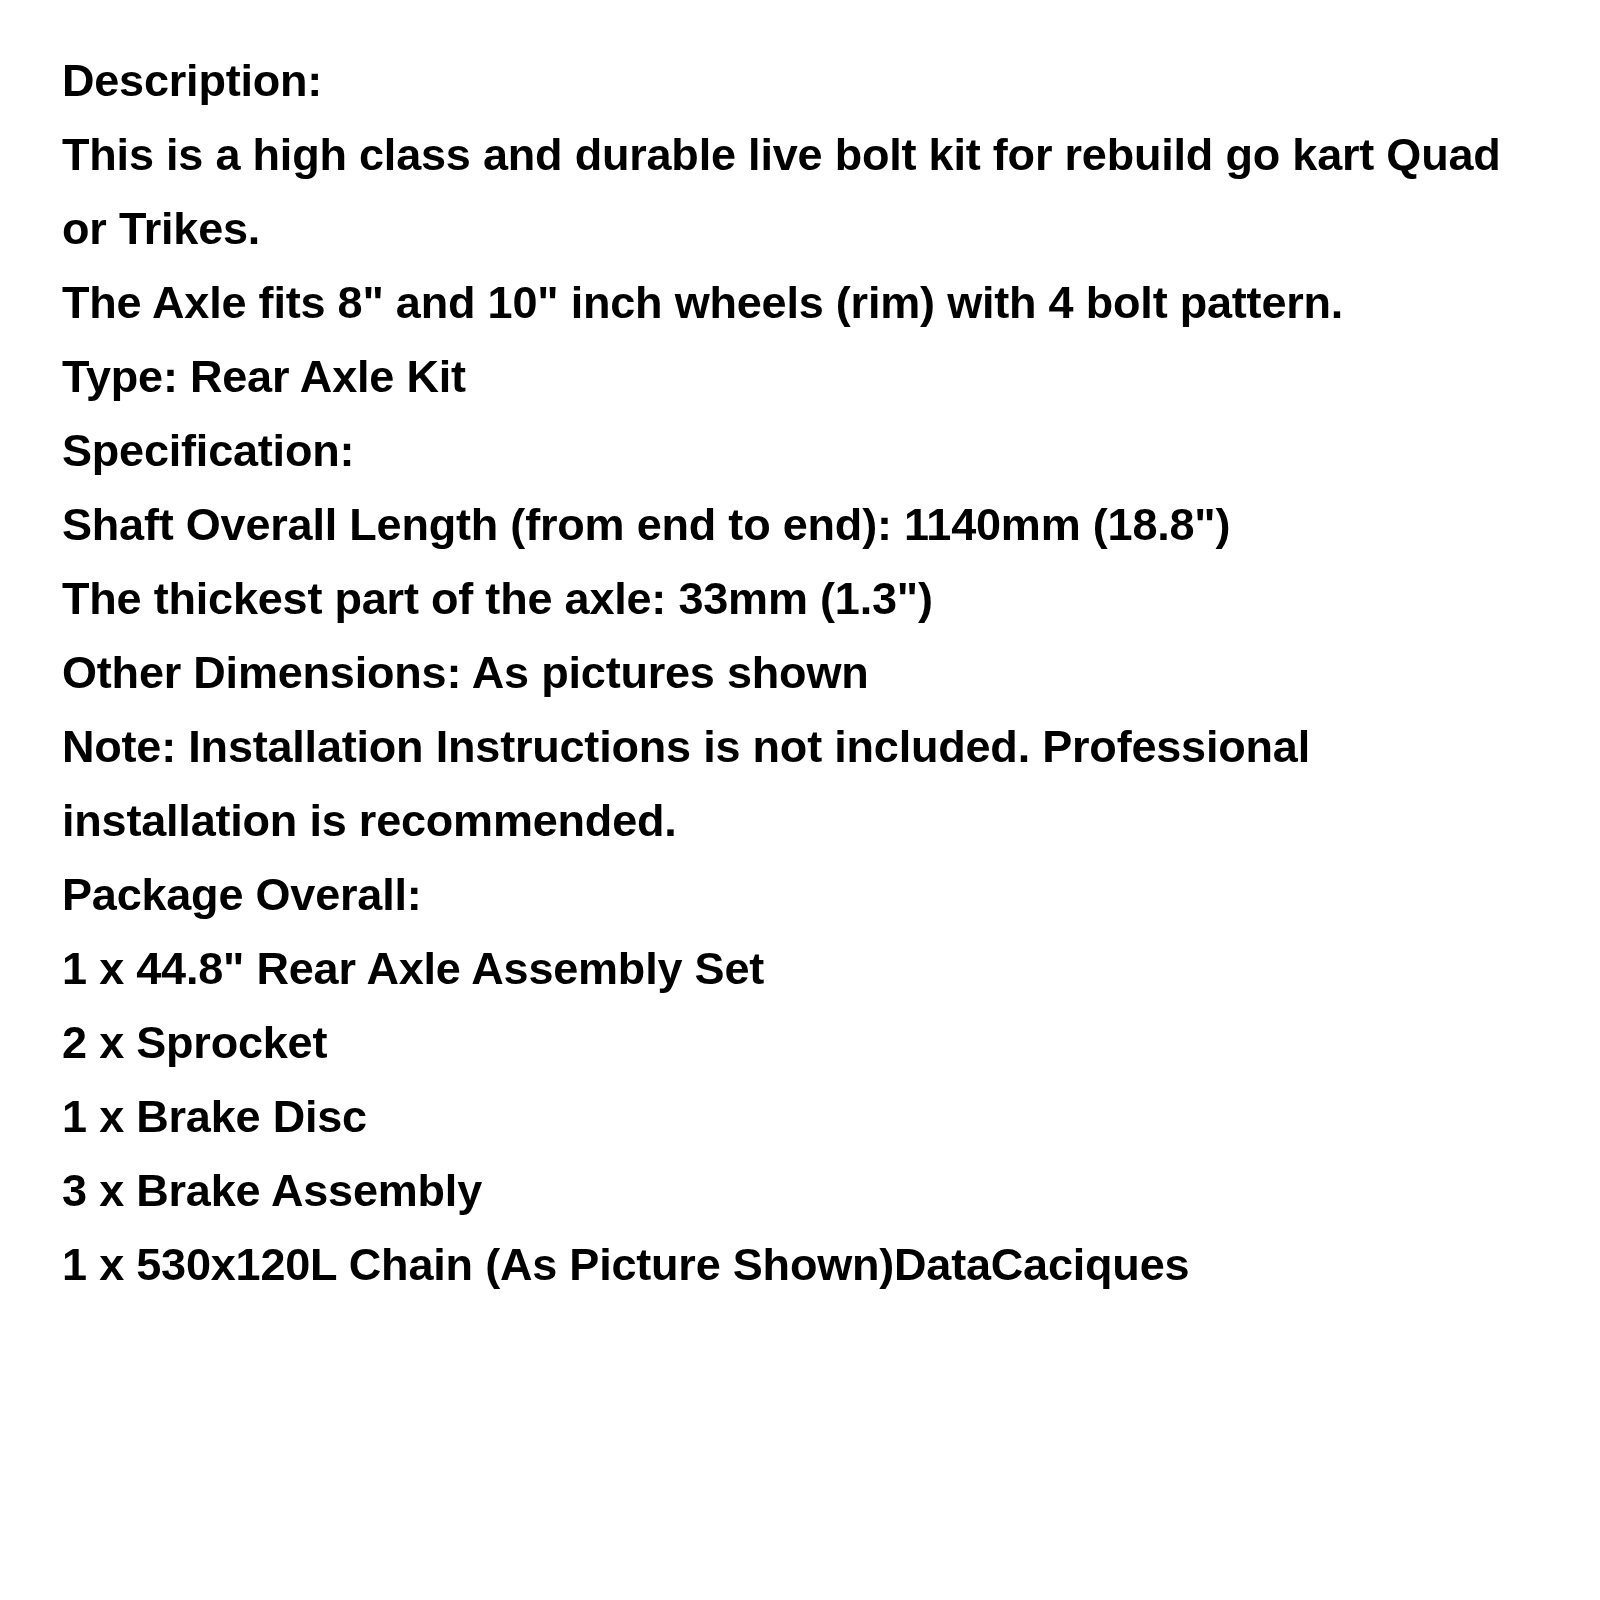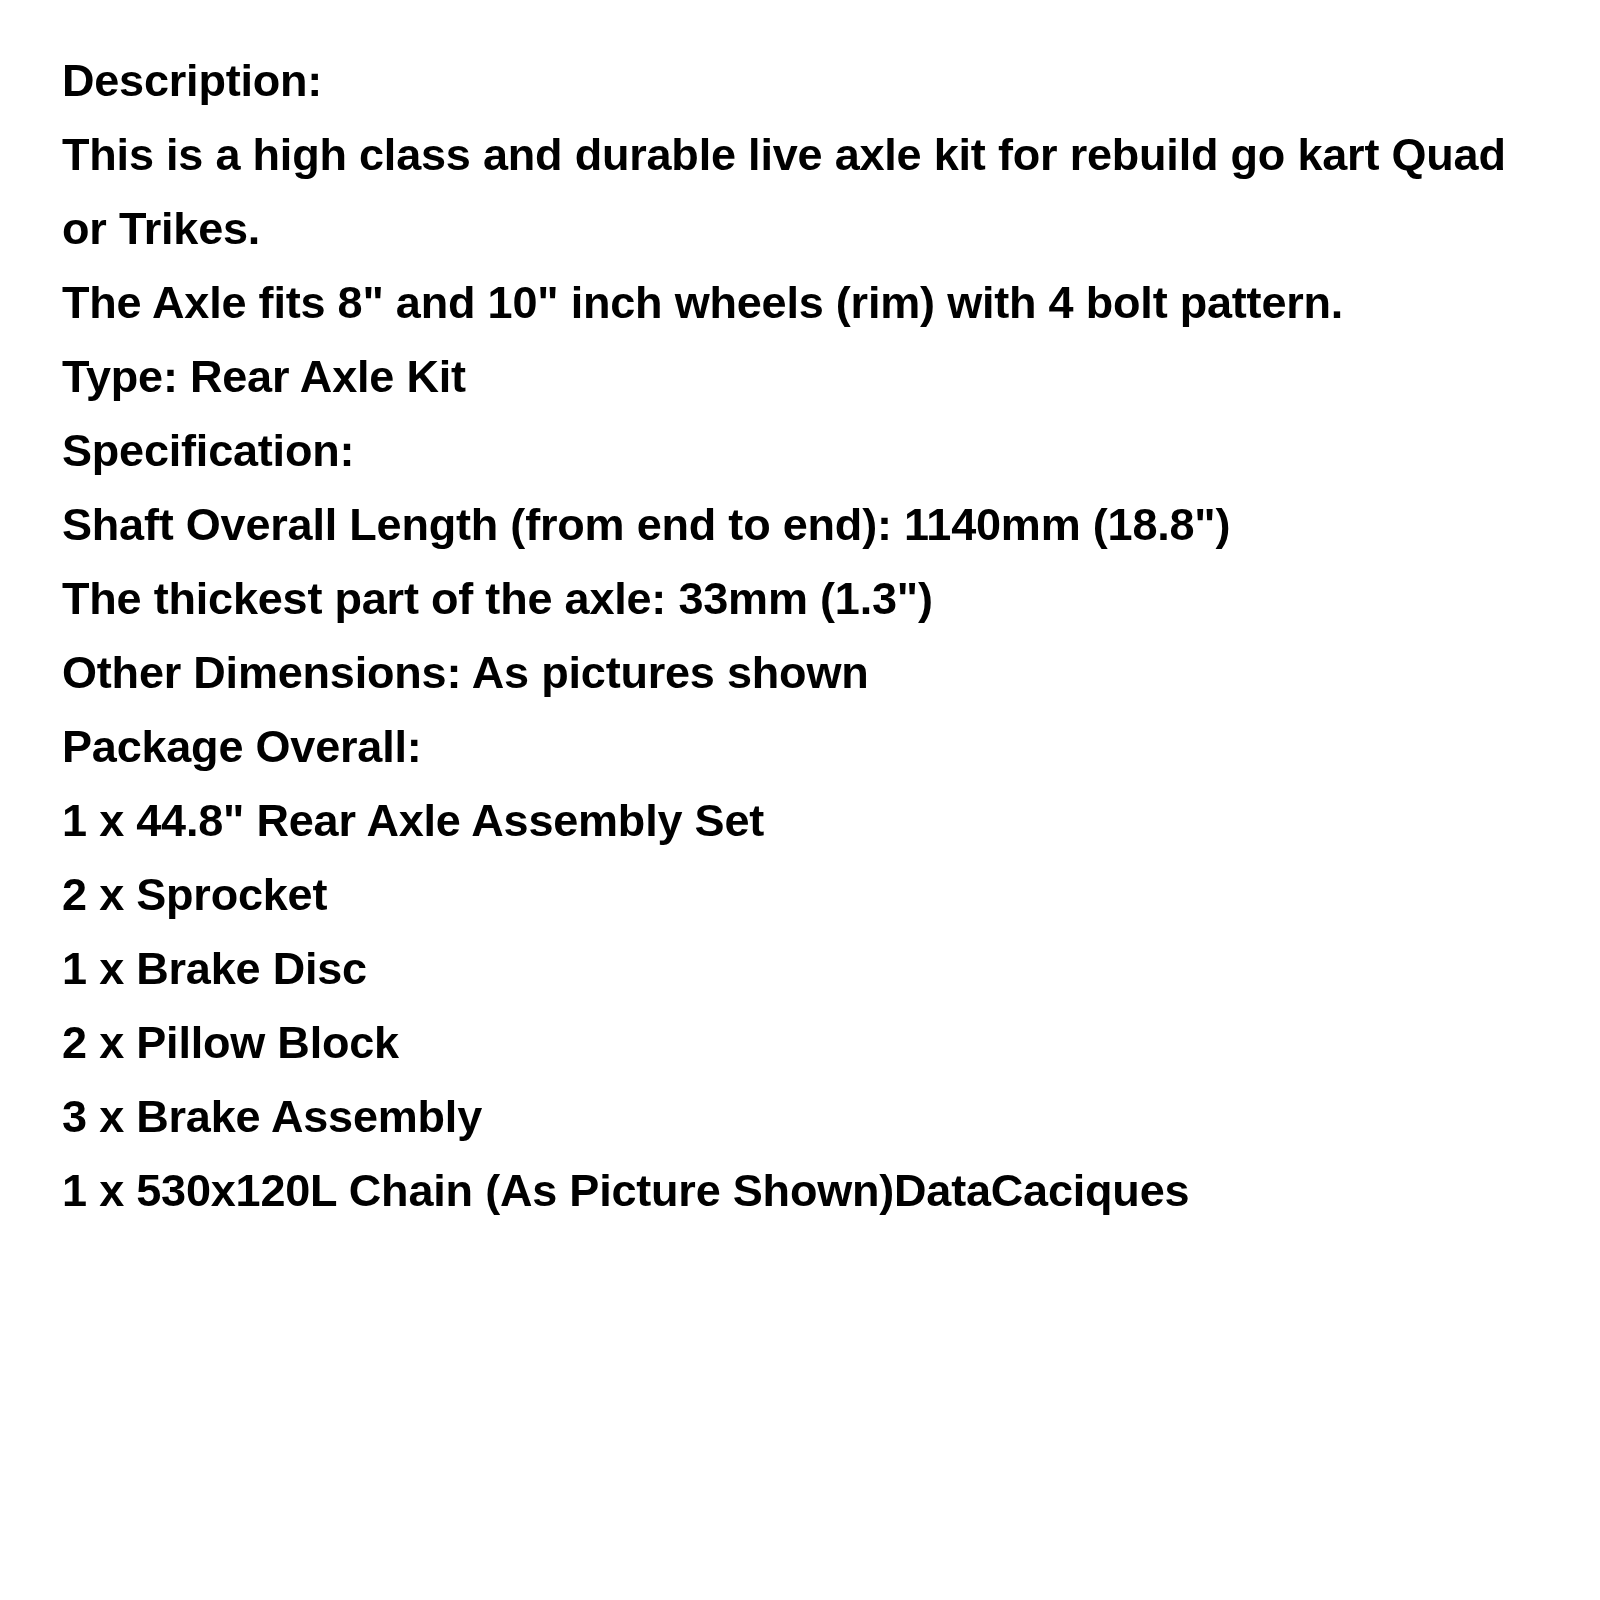--- a/index.html
+++ b/index.html
@@ -27,27 +27,27 @@
     letter-spacing: -0.2px;
     white-space: pre-wrap;
     word-break: normal;
   }
 </style>
 </head>
 <body>
 
 <div class="doc">
   <div class="line">Description:</div>
-  <div class="line">This is a high class and durable live axle kit for rebuild go kart Quad or Trikes.</div>
+  <div class="line">This is a high class and durable live bolt kit for rebuild go kart Quad or Trikes.</div>
   <div class="line">The Axle fits 8" and 10" inch wheels (rim) with 4 bolt pattern.</div>
   <div class="line">Type: Rear Axle Kit</div>
   <div class="line">Specification:</div>
   <div class="line">Shaft Overall Length (from end to end): 1140mm (18.8")</div>
   <div class="line">The thickest part of the axle: 33mm (1.3")</div>
   <div class="line">Other Dimensions: As pictures shown</div>
+  <div class="line">Note: Installation Instructions is not included. Professional installation is recommended.</div>
   <div class="line">Package Overall:</div>
   <div class="line">1 x 44.8" Rear Axle Assembly Set</div>
   <div class="line">2 x Sprocket</div>
   <div class="line">1 x Brake Disc</div>
-  <div class="line">2 x Pillow Block</div>
   <div class="line">3 x Brake Assembly</div>
   <div class="line">1 x 530x120L Chain (As Picture Shown)DataCaciques</div>
 </div>
 
 </body></html>

